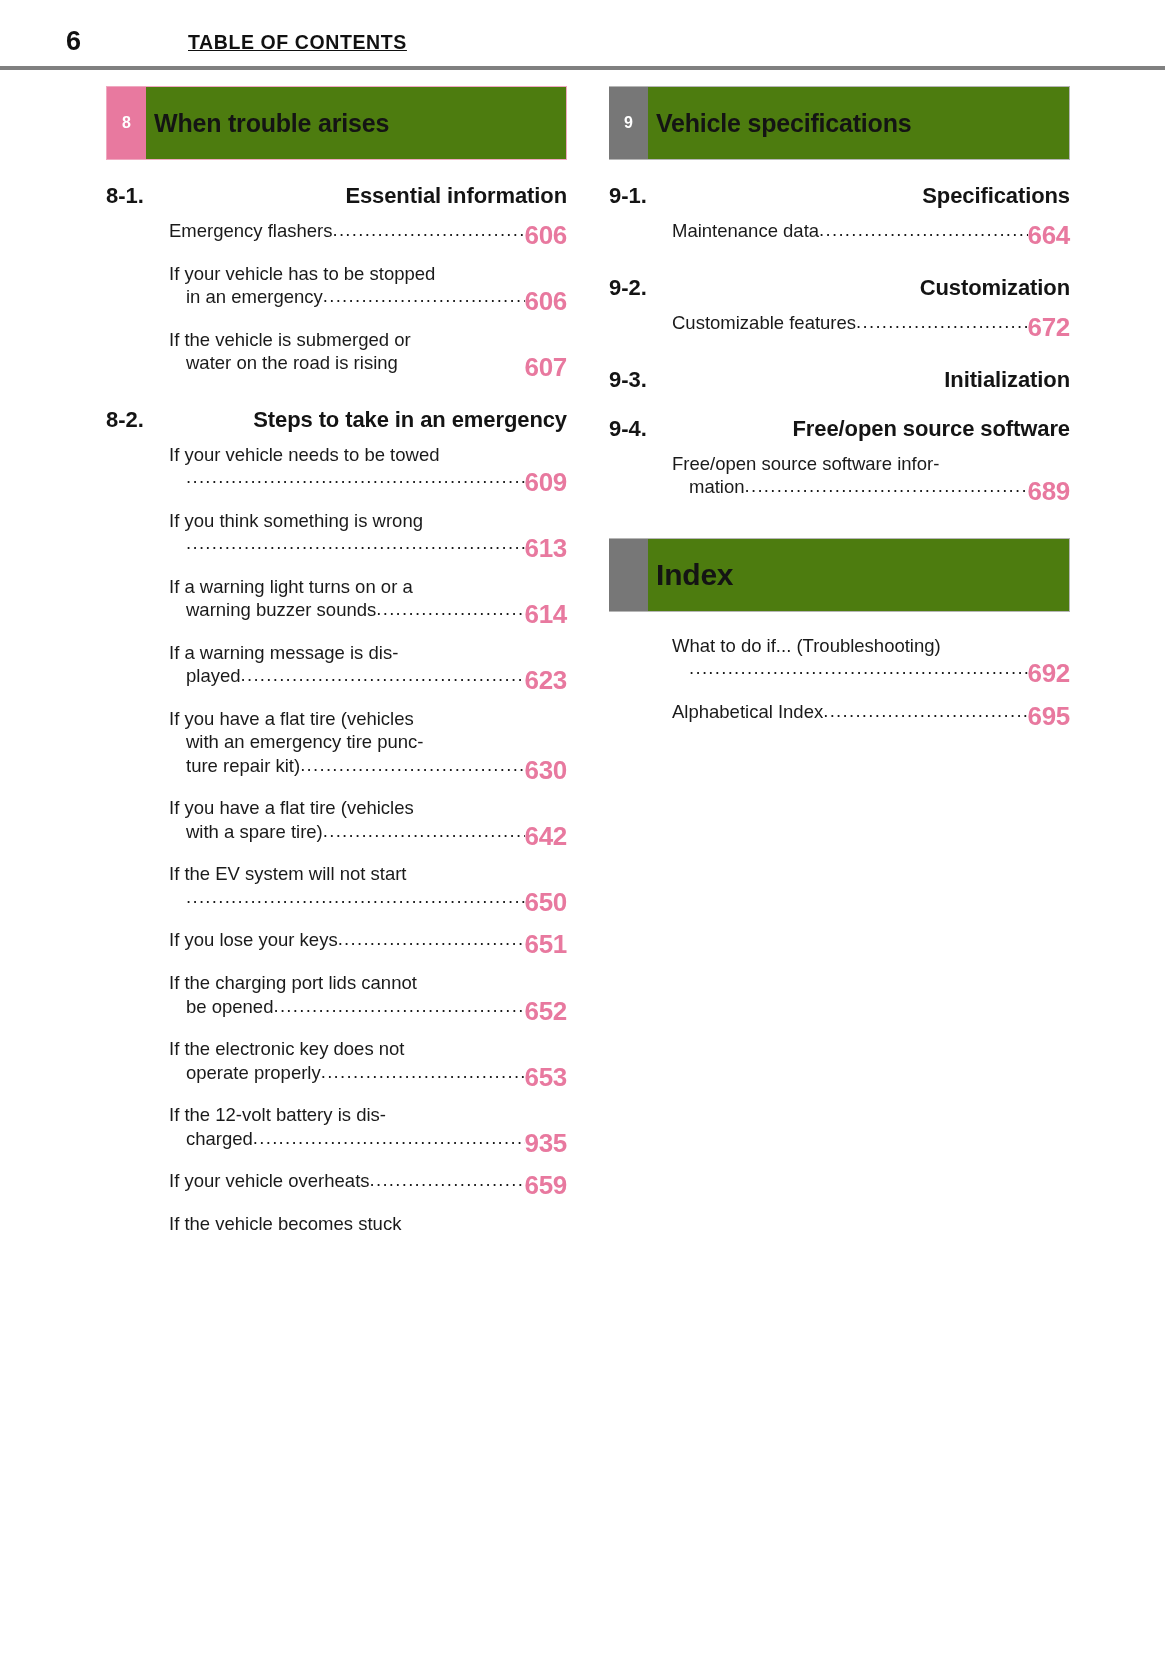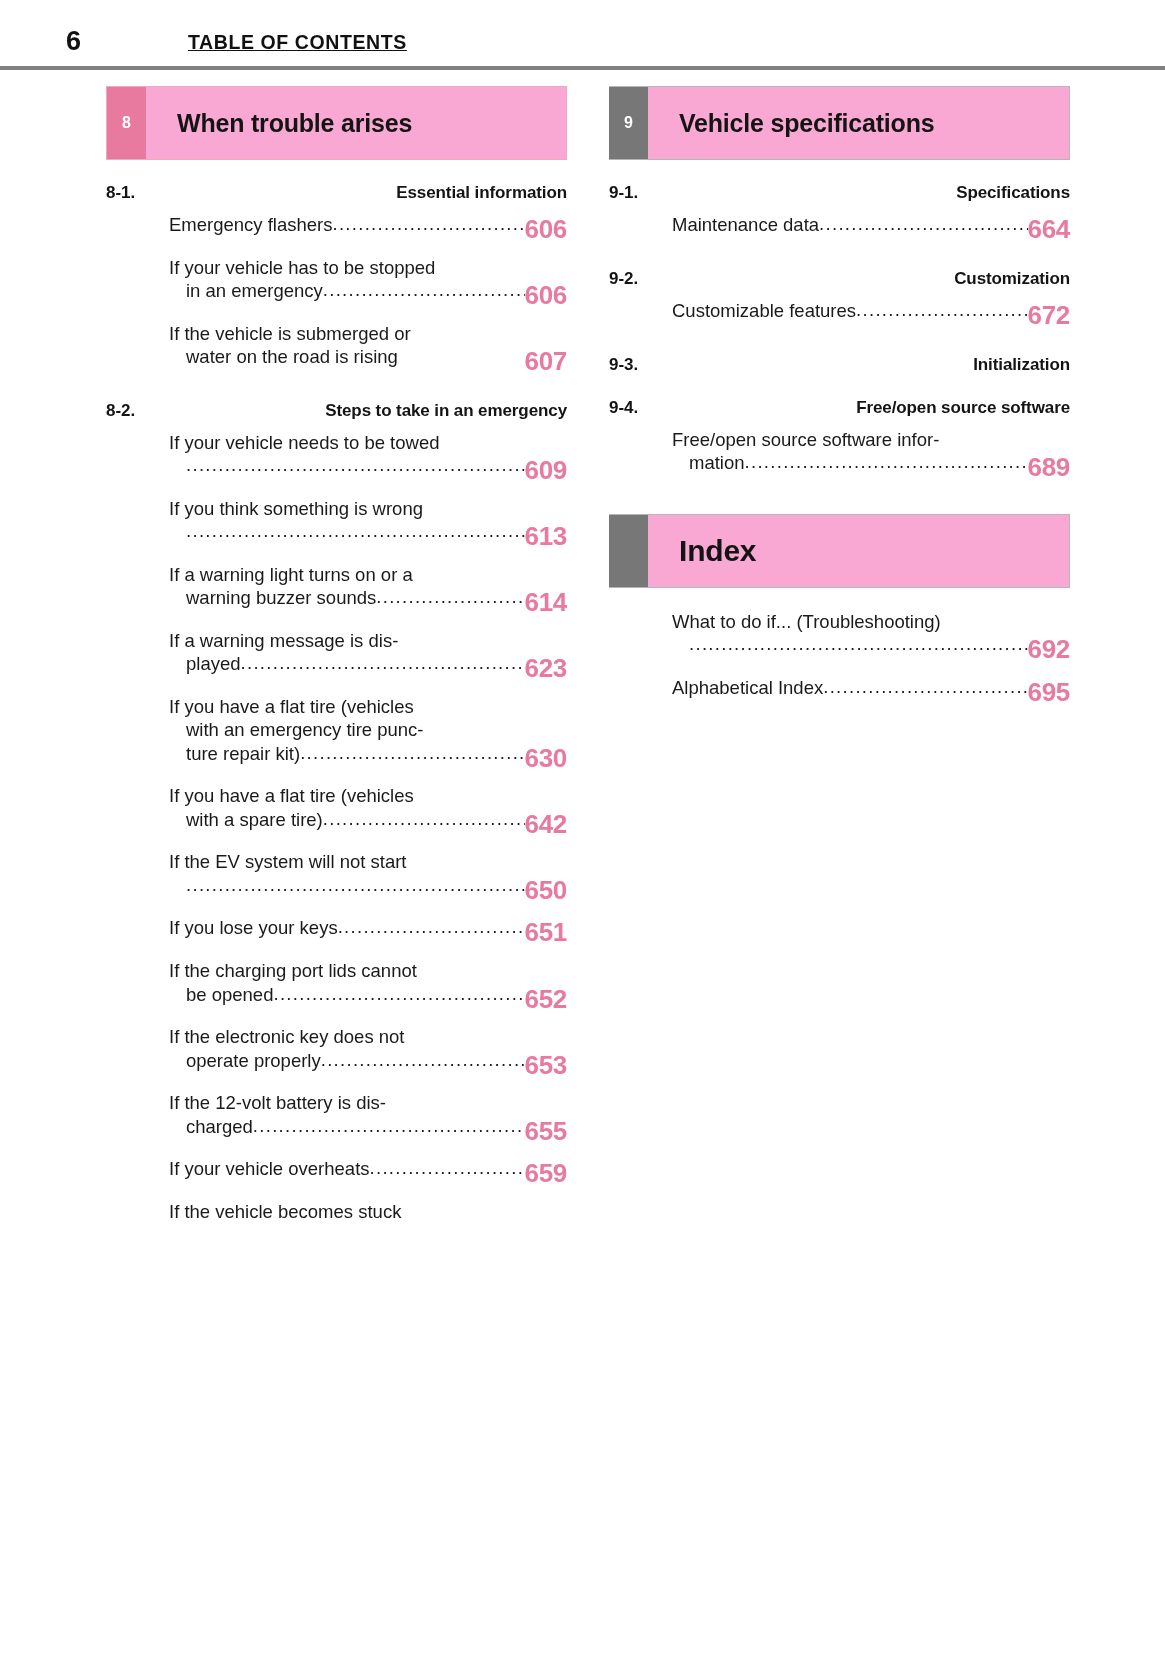--- a/index.html
+++ b/index.html
@@ -86,35 +86,35 @@
     font-weight: bold;
     flex: 0 0 auto;
   }
   .tab-pink { background: #e8799f; }
   .tab-gray { background: #777777; }
 
   .chapter-name {
     flex: 1;
     display: flex;
     align-items: center;
-    padding-left: 31px;
+    padding-left: 8px;
     font-size: 25px;
     font-weight: bold;
     color: #141414;
     letter-spacing: -0.2px;
-    background: #f9a8d4;
+    background: #4d7c0f;
   }
   .index-banner .chapter-name { font-size: 30px; }
 
   
   .section-head {
     display: flex;
     margin-top: 23px;
     margin-bottom: 4px;
-    font-size: 17px;
+    font-size: 22px;
     font-weight: bold;
     color: #141414;
   }
   .section-num {
     width: 63px;
     flex: 0 0 auto;
   }
   .section-title { flex: 1; letter-spacing: -0.1px; text-align: right; }
 
   
@@ -324,21 +324,21 @@
           </div>
         </div>
         <div class="entry">
           <div class="entry-line plain">
             <span class="entry-text">If the 12-volt battery is dis-</span>
             <span class="spacer"></span>
           </div>
           <div class="entry-line indent">
             <span class="entry-text">charged </span>
             <span class="leader"></span>
-            <span class="pageno">655</span>
+            <span class="pageno">935</span>
           </div>
         </div>
         <div class="entry">
           <div class="entry-line">
             <span class="entry-text">If your vehicle overheats </span>
             <span class="leader"></span>
             <span class="pageno">659</span>
           </div>
         </div>
         <div class="entry">

